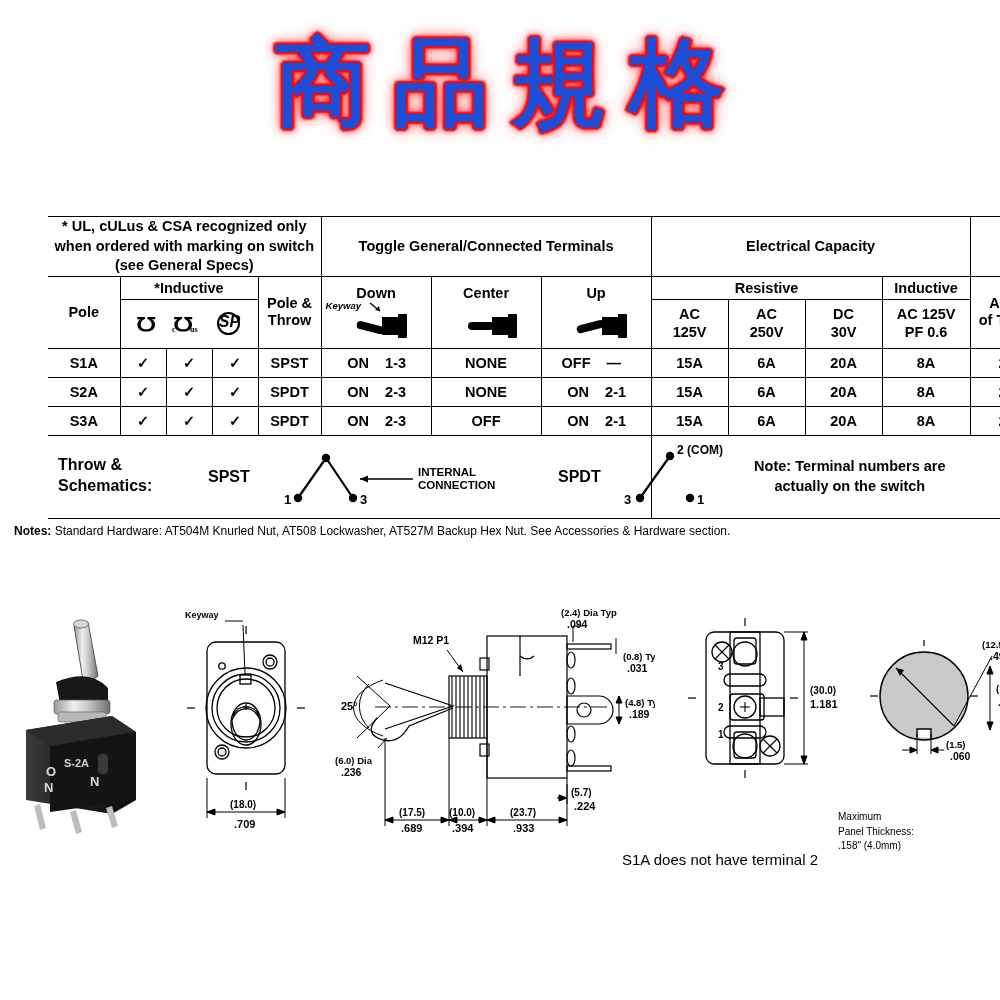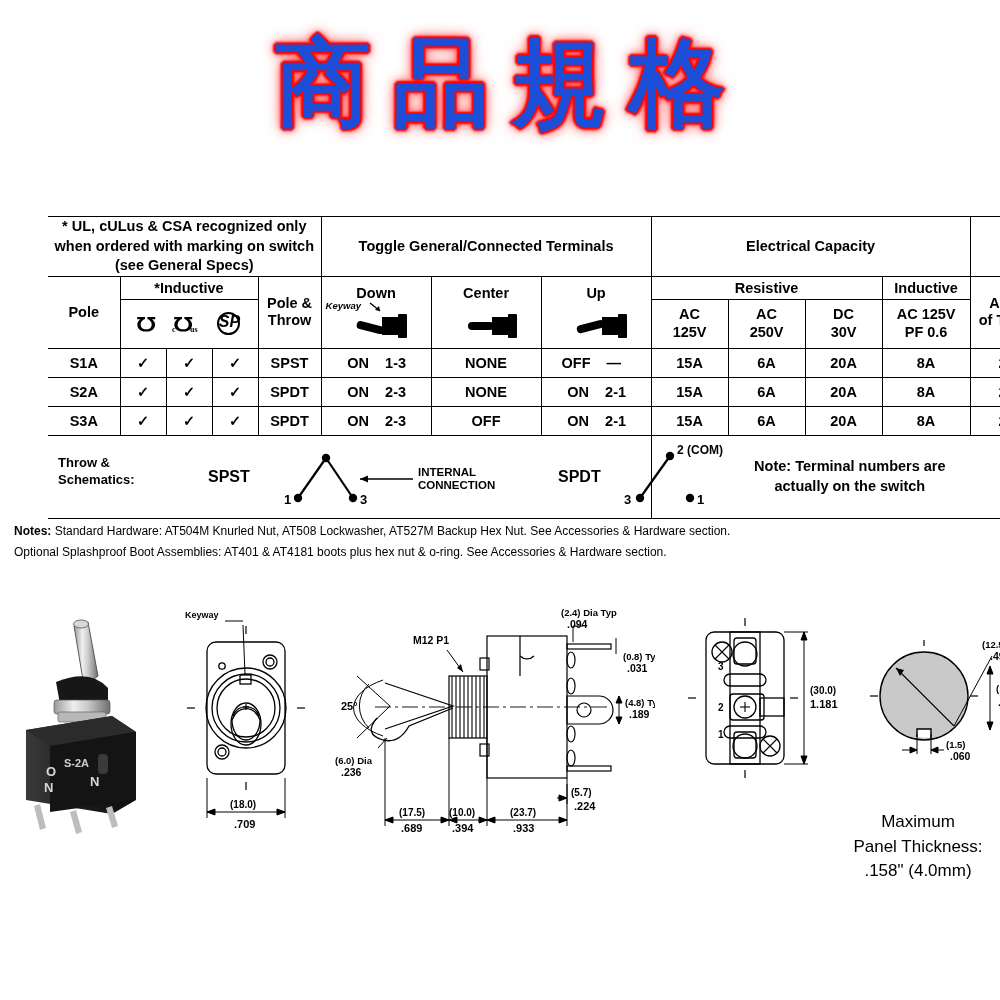--- a/index.html
+++ b/index.html
@@ -85,36 +85,36 @@
   .lv-up{right:23px;top:6px;width:28px;transform:rotate(-15deg);transform-origin:right center;}
   .keyway-lbl{
     position:absolute;left:4px;top:-1px;font-size:9.5px;font-weight:bold;font-style:italic;
   }
   .tg-wrap{position:relative;height:38px;}
   .tg-wrap .tg{position:absolute;left:50%;margin-left:-31px;bottom:0;}
 
   
   .sch-cell{position:relative;height:82px;}
   .sch-label{
-    position:absolute;left:10px;top:18px;text-align:left;font-size:13px;font-weight:bold;line-height:1.35;
+    position:absolute;left:10px;top:18px;text-align:left;font-size:16px;font-weight:bold;line-height:1.35;
   }
   .note-cell{font-size:14px;font-weight:normal;line-height:1.35;}
 
   
   .notes{
     position:absolute;left:14px;top:521px;width:970px;
     font-size:12px;line-height:1.75;
   }
   .notes b{font-weight:bold;}
 
   
   .draw{position:absolute;left:0;top:592px;width:1000px;height:300px;}
   .dim{font-size:9px;font-weight:bold;font-family:"Liberation Sans",sans-serif;}
   .cap{font-size:15px;text-align:center;line-height:1.35;}
-  .cap2{font-size:17px;text-align:center;line-height:1.45;}
+  .cap2{font-size:10px;line-height:1.45;}
 </style>
 </head>
 <body>
 
 <div class="page">
 
   <div class="title-wrap">
     <div class="title">商品規格</div>
   </div>
 
@@ -337,21 +337,20 @@
       </td>
     </tr>
   </tbody>
     </table>
 
   <div class="notes">
     <div>
       <b>Notes:</b>
       <span>Standard Hardware:  AT504M Knurled Nut, AT508 Lockwasher, AT527M Backup Hex Nut.  See Accessories &amp; Hardware section.</span>
     </div>
-    <div>Optional Splashproof Boot Assemblies:  AT401 &amp; AT4181 boots plus hex nut &amp; o-ring.  See Accessories &amp; Hardware section.</div>
   </div>
 
   <div class="draw">
 
     <svg width="160" height="250" viewBox="0 0 160 250" style="position:absolute;left:12px;top:12px">
       <defs>
         <linearGradient id="metal" x1="0" y1="0" x2="1" y2="0">
           <stop offset="0" stop-color="#9a9a9a"></stop>
             <stop offset="0.35" stop-color="#efefef"></stop>
           <stop offset="0.6" stop-color="#c9c9c9"></stop>
@@ -560,20 +559,21 @@
       <g stroke="#000" stroke-width="1">
         <line x1="106" y1="20" x2="130" y2="20"></line>
         <line x1="106" y1="152" x2="130" y2="152"></line>
         <line x1="126" y1="20" x2="126" y2="152"></line>
         <path d="M126 20 L123 28 L129 28 Z" fill="#000"></path>
         <path d="M126 152 L123 144 L129 144 Z" fill="#000"></path>
       </g>
       <text x="132" y="82" font-family="Liberation Sans, sans-serif" font-size="10" font-weight="bold">(30.0)</text>
       <text x="132" y="96" font-family="Liberation Sans, sans-serif" font-size="11" font-weight="bold">1.181</text>
     </svg>
+    <div style="position:absolute;left:590px;top:258px;width:260px" class="cap">S1A does not have terminal 2</div>
 
     <svg width="200" height="160" viewBox="0 0 200 160" style="position:absolute;left:862px;top:34px">
       <circle cx="62" cy="70" r="44" fill="#c9c9c9" stroke="#000" stroke-width="1.4"></circle>
       <path d="M55 111 L55 103 L69 103 L69 112" fill="#ffffff" stroke="#000" stroke-width="1.4"></path>
       <line x1="34" y1="42" x2="92" y2="100" stroke="#000" stroke-width="1.1"></line>
       <path d="M34 42 L42 44 L38 50 Z" fill="#000"></path>
       <line x1="92" y1="100" x2="130" y2="30" stroke="#000" stroke-width="1"></line>
       <g stroke="#000" stroke-width="1.2">
         <line x1="62" y1="14" x2="62" y2="20"></line>
         <line x1="8" y1="70" x2="16" y2="70"></line>

